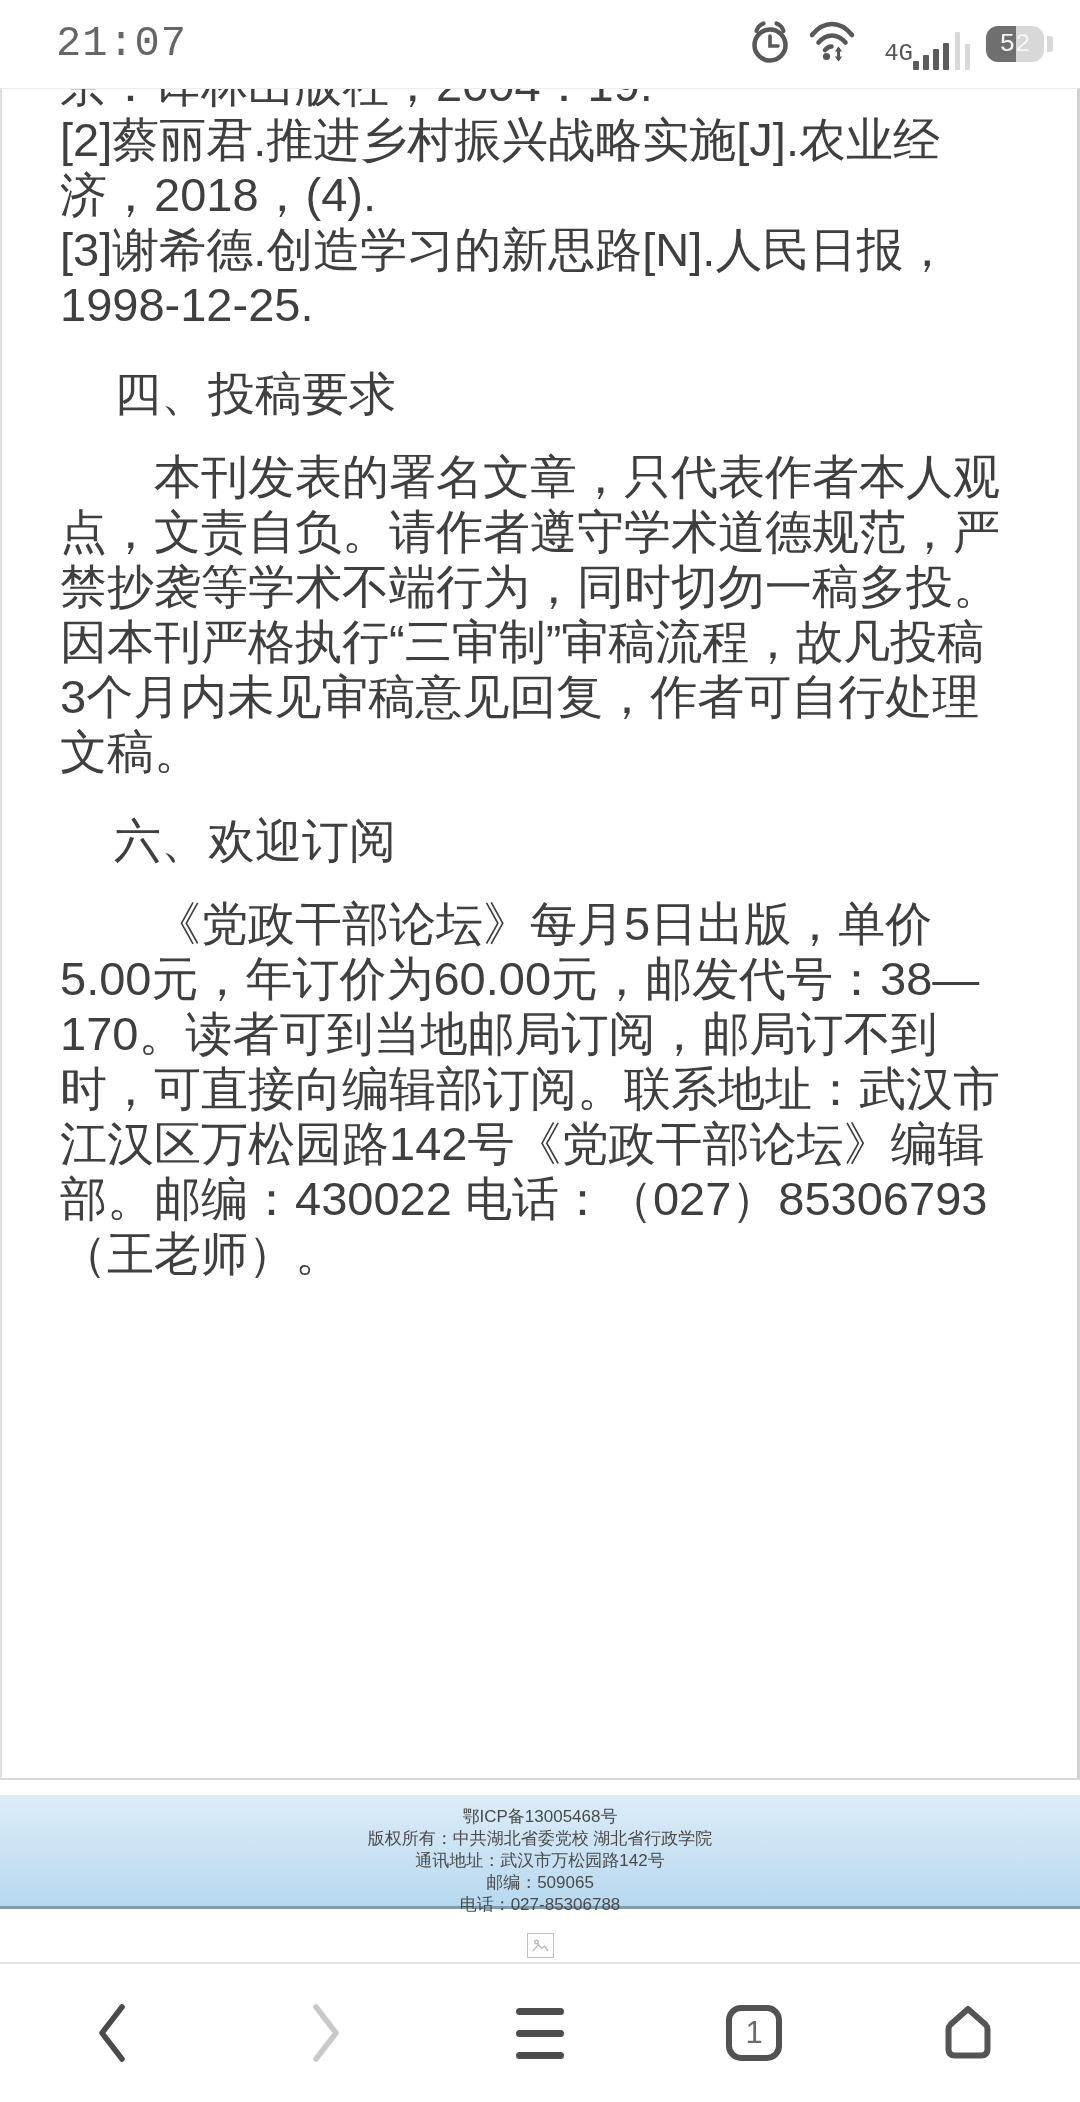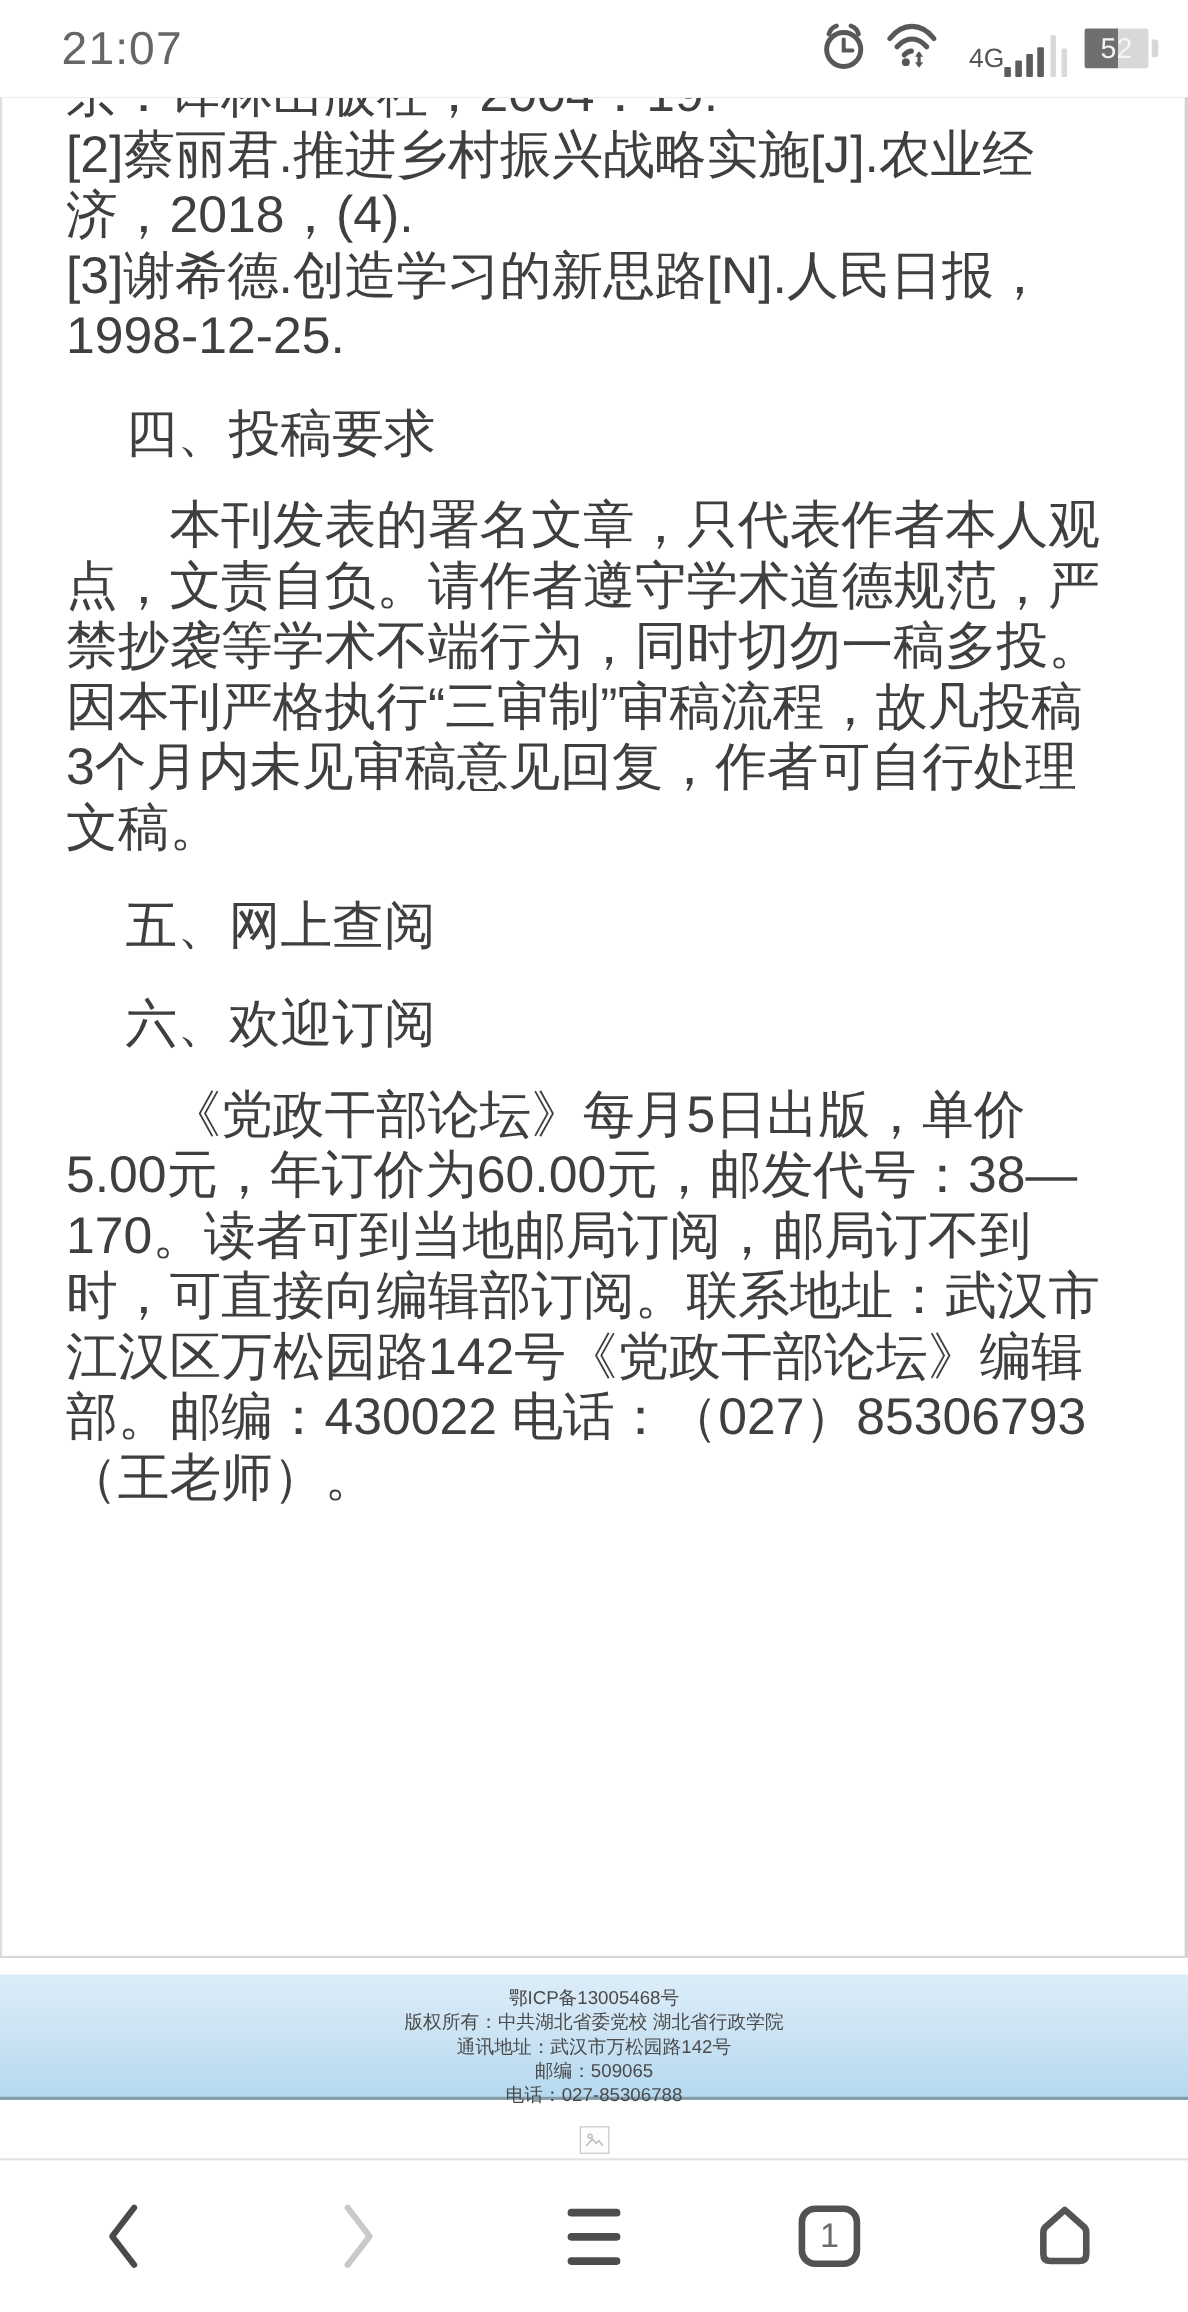--- a/index.html
+++ b/index.html
@@ -19,20 +19,21 @@
   .status-bar {
     position: absolute;
     top: 0; left: 0; right: 0;
     height: 88px;
     background: #ffffff;
     display: flex;
     align-items: center;
     justify-content: space-between;
     padding: 0 36px 0 56px;
     z-index: 5;
+    font-family: Liberation Mono, monospace;
   }
   .status-time {
     font-size: 42px;
     color: #666666;
     letter-spacing: 1px;
   }
   .status-icons {
     display: flex;
     align-items: center;
     gap: 16px;
@@ -41,21 +42,21 @@
   .signal-cluster { display: flex; align-items: flex-end; gap: 4px; height: 52px; }
   .signal-main { display: flex; flex-direction: row; align-items: flex-start; }
   .signal-net { font-size: 24px; color: #555; line-height: 22px; margin-left: 10px; }
   .signal-bars { display: flex; align-items: flex-end; gap: 4px; }
   .signal-bars i { display: block; width: 6px; background: #5c5c5c; border-radius: 1px; }
   .sim2-bars { display: flex; align-items: flex-end; gap: 5px; margin-left: 2px; }
   .sim2-bars i { display: block; width: 5px; background: #d9d9d9; border-radius: 1px; }
   .battery {
     position: relative;
     width: 58px; height: 36px;
-    border-radius: 2px;
+    border-radius: 12px;
     background: linear-gradient(to right, #6f6f6f 0 52%, #d8d8d8 52% 100%);
     display: flex; align-items: center; justify-content: center;
   }
   .battery-label { font-size: 26px; color: #f5f5f5; line-height: 36px; }
   .battery-nub {
     position: absolute; right: -9px; top: 10px;
     width: 6px; height: 16px;
     background: #d8d8d8;
     border-radius: 0 3px 3px 0;
   }
@@ -203,21 +204,20 @@
 
   <main class="content-card">
     <div class="content-inner">
       <p>京：译林出版社，2004：19.</p>
       <p>[2]蔡丽君.推进乡村振兴战略实施[J].农业经济，2018，(4).</p>
       <p>[3]谢希德.创造学习的新思路[N].人民日报，1998-12-25.</p>
 
       <h2 class="section-heading">四、投稿要求</h2>
       <p class="para">本刊发表的署名文章，只代表作者本人观点，文责自负。请作者遵守学术道德规范，严禁抄袭等学术不端行为，同时切勿一稿多投。因本刊严格执行“三审制”审稿流程，故凡投稿3个月内未见审稿意见回复，作者可自行处理文稿。</p>
 
-      <h2 class="section-heading">五、网上查阅</h2>
 
       <h2 class="section-heading">六、欢迎订阅</h2>
       <p class="para">《党政干部论坛》每月5日出版，单价5.00元，年订价为60.00元，邮发代号：38—170。读者可到当地邮局订阅，邮局订不到时，可直接向编辑部订阅。联系地址：武汉市江汉区万松园路142号《党政干部论坛》编辑部。邮编：430022 电话：（027）85306793（王老师）。</p>
     </div>
   </main>
 
   <footer class="site-footer">
     <p>鄂ICP备13005468号</p>
     <p>版权所有：中共湖北省委党校 湖北省行政学院</p>
     <p>通讯地址：武汉市万松园路142号</p>

